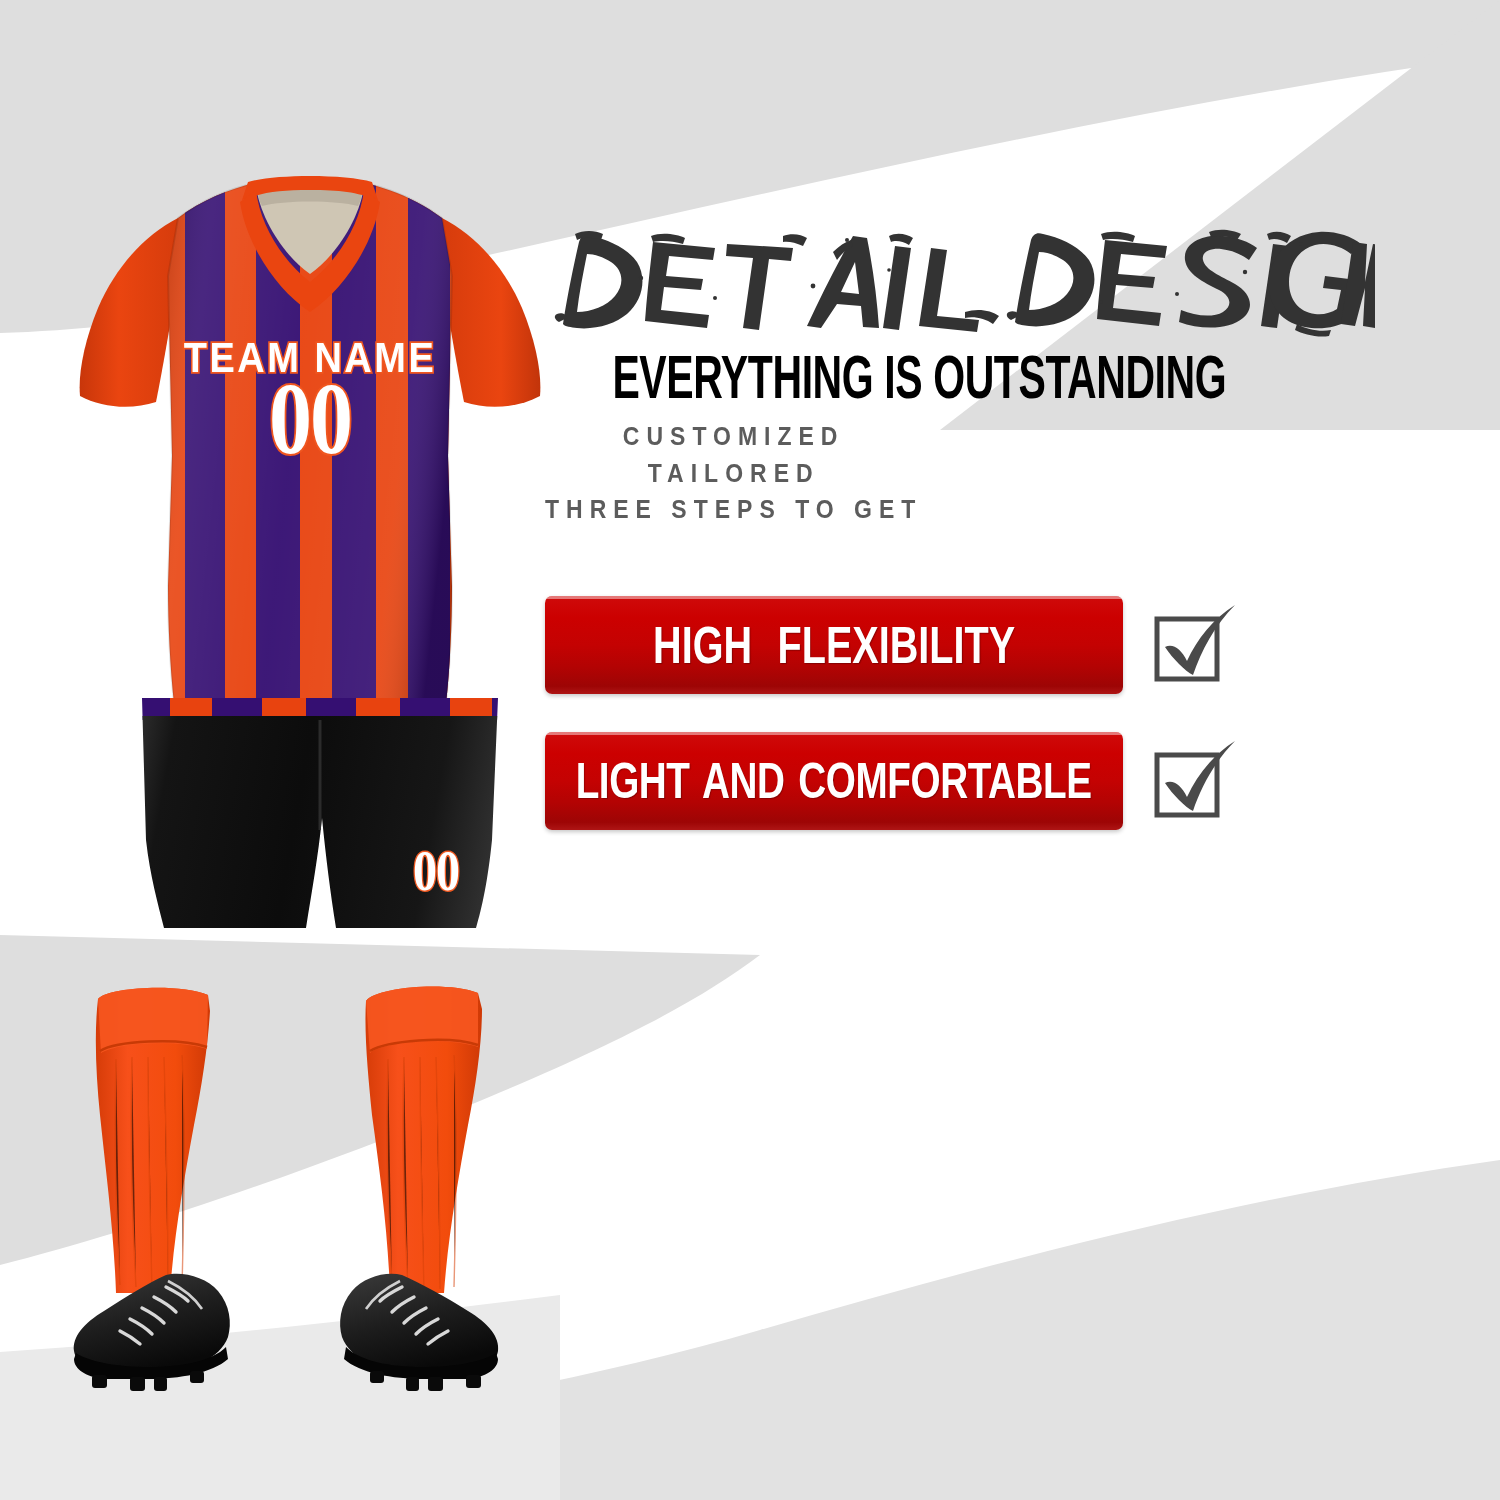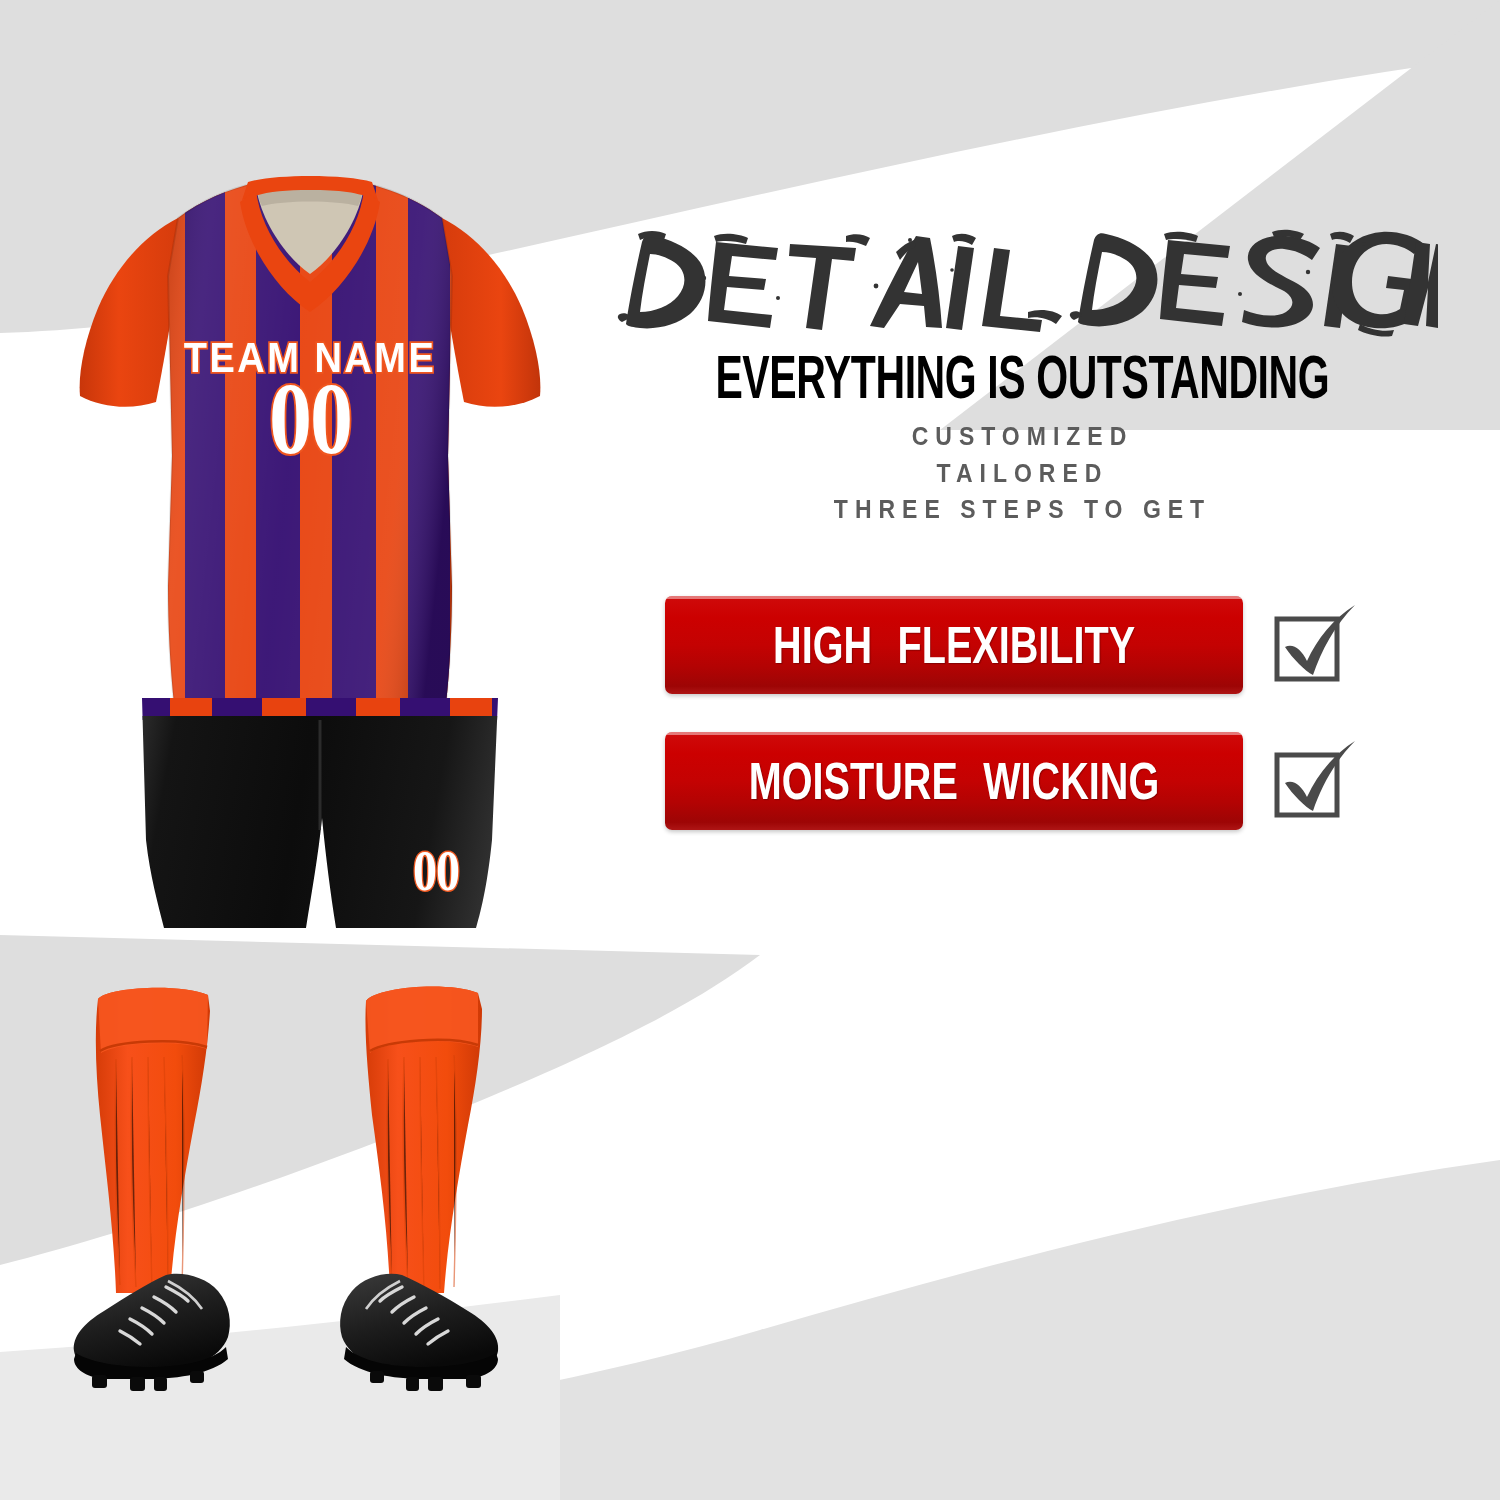--- a/index.html
+++ b/index.html
@@ -24,21 +24,21 @@
 
   
   .shorts-wrap{ position:absolute; left:120px; top:690px; width:400px; height:250px; }
 
   
   .legs-wrap{ position:absolute; left:70px; top:975px; width:470px; height:470px; }
 
   
   .content{
     position:absolute; left:545px; top:0; width:955px; height:1500px; z-index:4;
-    display:flex; flex-direction:column; align-items:center;
+    display:flex; flex-direction:column; align-items:flex-start;
   }
 
   .title-brush{
     margin-top:228px;
     width:830px; height:110px;
   }
 
   .subtitle{
     margin-top:14px;
     font-family:"Liberation Sans", sans-serif;
@@ -408,29 +408,29 @@
       </div>
       <div class="check-box">
         <svg viewBox="0 0 92 92" width="92" height="92">
           <rect x="12" y="20" width="60" height="60" fill="none" stroke="#4a4a4a" stroke-width="5"></rect>
           <path d="M20,48 C28,44 36,50 42,62 C52,40 68,20 90,6
                    C70,26 56,52 48,76 C40,72 28,60 20,48 Z" fill="#4a4a4a"></path>
         </svg>
       </div>
     </div>
 
-
     <div class="feature-row">
       <div class="feature-bar">
-        <span class="wide">MOISTURE WICKING</span>
+        <span class="tight">LIGHT AND COMFORTABLE</span>
       </div>
       <div class="check-box">
         <svg viewBox="0 0 92 92" width="92" height="92">
           <rect x="12" y="20" width="60" height="60" fill="none" stroke="#4a4a4a" stroke-width="5"></rect>
           <path d="M20,48 C28,44 36,50 42,62 C52,40 68,20 90,6
                    C70,26 56,52 48,76 C40,72 28,60 20,48 Z" fill="#4a4a4a"></path>
         </svg>
       </div>
     </div>
 
 
+
   </div>
 </div>
 
 </body></html>

